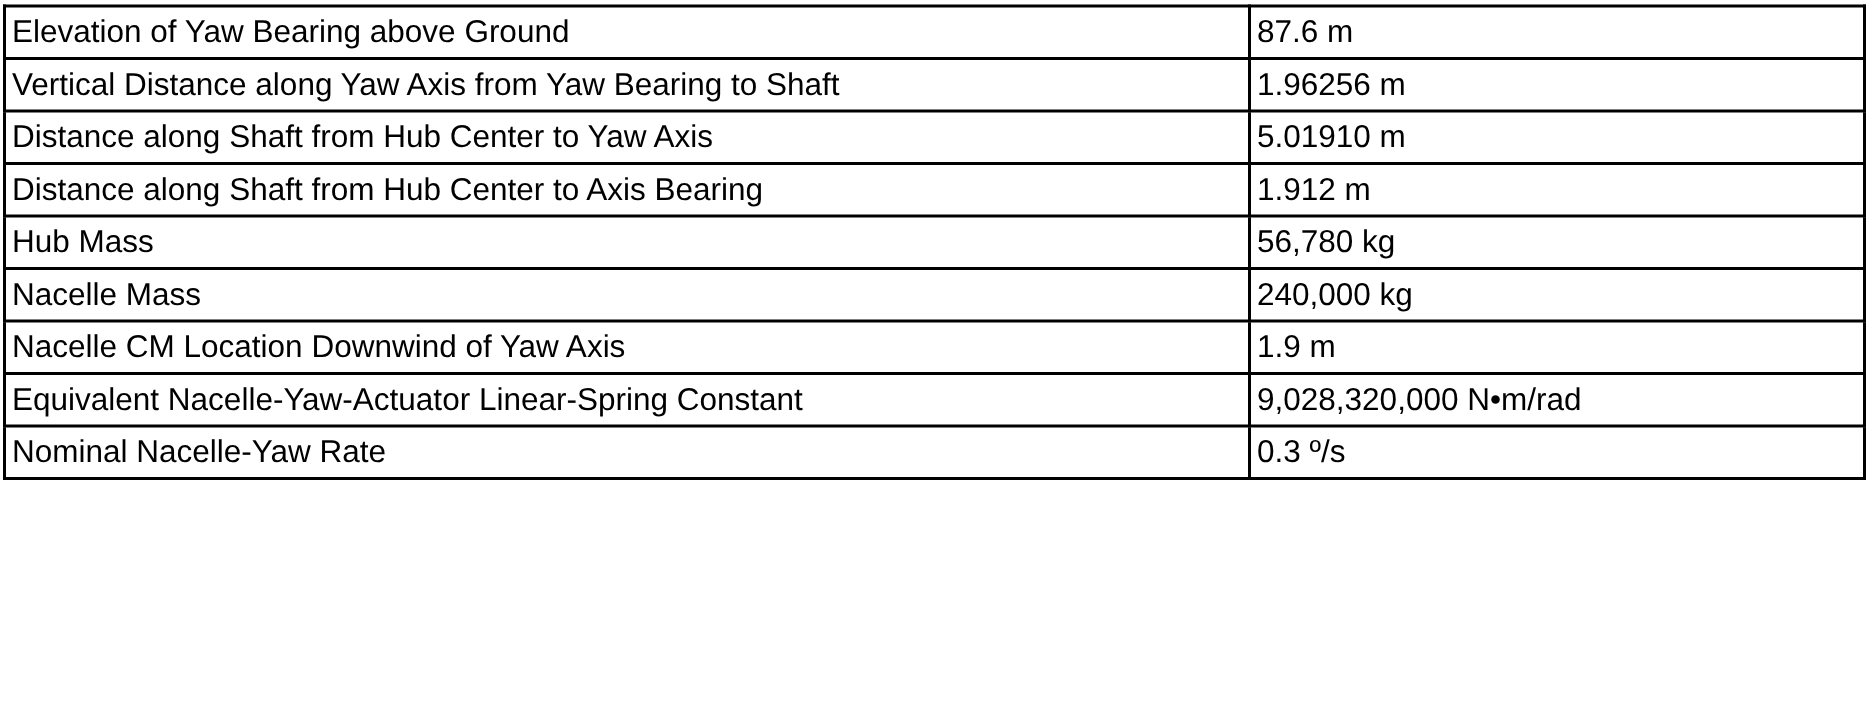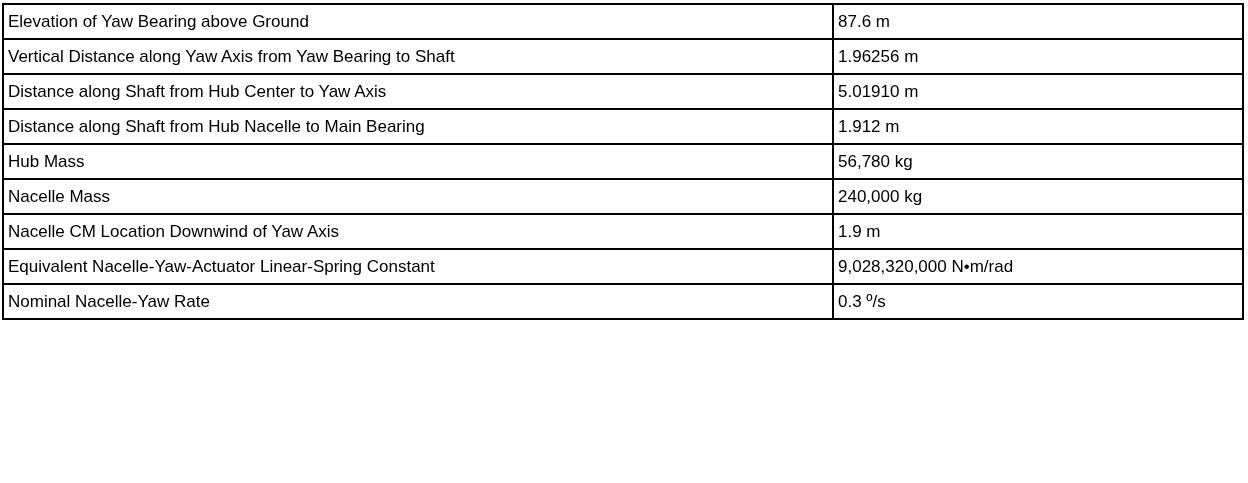--- a/index.html
+++ b/index.html
@@ -21,21 +21,21 @@
     box-sizing: border-box;
   }
   table.props {
     border-collapse: collapse;
     width: 1240px;
     margin: 3px 0 0 2px;
     table-layout: fixed;
   }
   table.props td {
     border: 2px solid #000000;
-    font-size: 17px;
+    font-size: 21px;
     line-height: 1.0;
     padding: 3px 4px 4px 4px;
     height: 35px;
     box-sizing: border-box;
     white-space: nowrap;
     overflow: hidden;
   }
   td.label {
     text-align: left;
     padding-left: 5px;
@@ -66,21 +66,21 @@
       </tr>
       <tr>
         <td class="label">Vertical Distance along Yaw Axis from Yaw Bearing to Shaft</td>
         <td class="value">1.96256 m</td>
       </tr>
       <tr>
         <td class="label">Distance along Shaft from Hub Center to Yaw Axis</td>
         <td class="value">5.01910 m</td>
       </tr>
       <tr>
-        <td class="label">Distance along Shaft from Hub Nacelle to Main Bearing</td>
+        <td class="label">Distance along Shaft from Hub Center to Axis Bearing</td>
         <td class="value">1.912 m</td>
       </tr>
       <tr>
         <td class="label">Hub Mass</td>
         <td class="value">56,780 kg</td>
       </tr>
       <tr>
         <td class="label">Nacelle Mass</td>
         <td class="value">240,000 kg</td>
       </tr>

